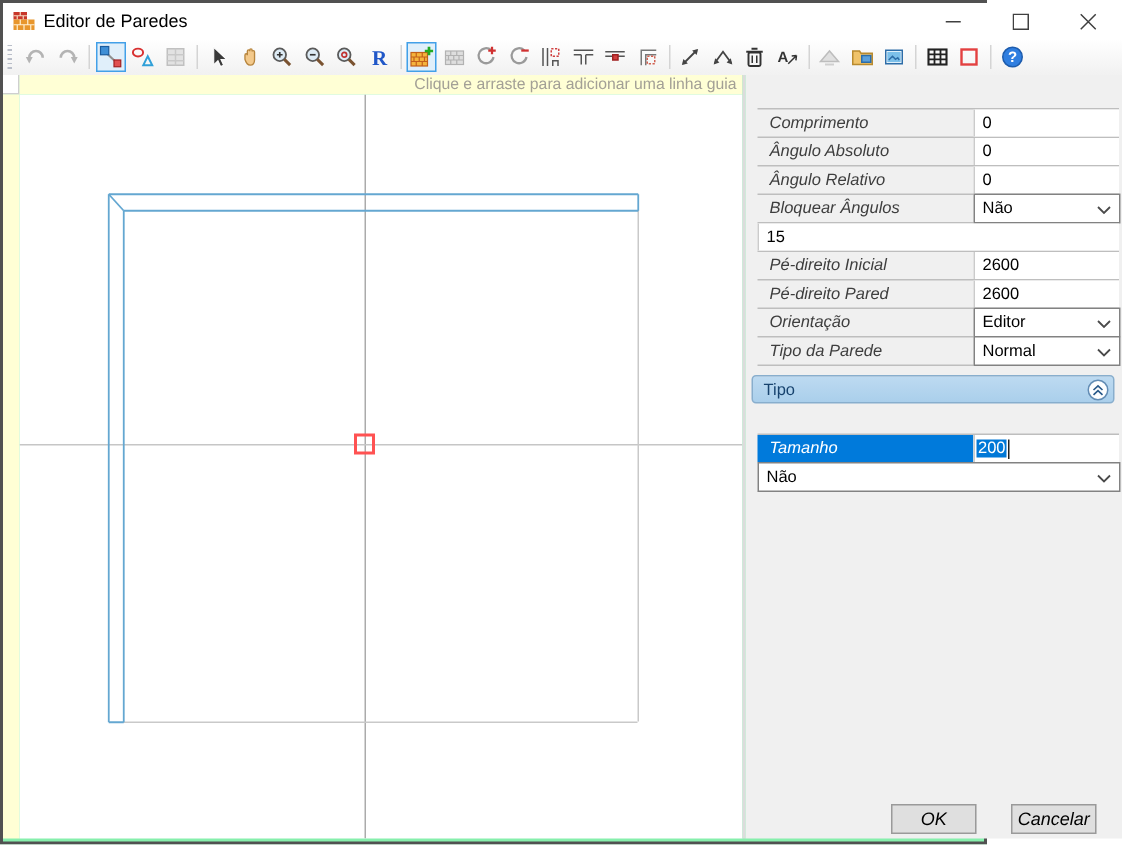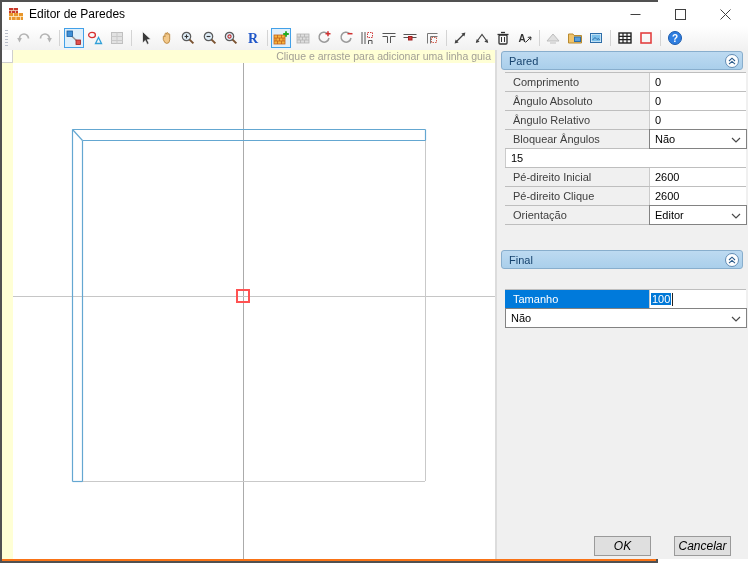--- a/index.html
+++ b/index.html
@@ -1,18 +1,18 @@
 <!DOCTYPE html>
 <html><head>
 <meta charset="utf-8">
 <style>
   html,body{margin:0;padding:0;width:750px;height:563px;overflow:hidden;
     font-family:"Liberation Sans",sans-serif;}
   .win{position:relative;width:658px;height:563px;box-sizing:border-box;
-    border:2px solid #515151;background:#f97316;}
+    border:2px solid #515151;background:#86efac;}
   
   .titlebar{position:absolute;left:0;top:0;width:746px;height:24px;background:#fff;}
   .title-icon{position:absolute;left:6px;top:4px;width:16px;height:16px;}
   .title-text{position:absolute;left:27px;top:5px;font-size:12px;color:#000;}
   .caption-btns{position:absolute;right:0;top:0;display:flex;}
   .cap-btn{width:45px;height:25px;display:flex;align-items:center;justify-content:center;}
   
   .toolbar{position:absolute;left:0;top:24px;width:746px;height:24px;
     background:linear-gradient(#ffffff,#f1f1f1);display:flex;align-items:center;padding-left:3px;box-sizing:border-box;}
   .grip{width:3px;height:16px;margin-right:5px;
@@ -34,21 +34,21 @@
   
   .panel{position:absolute;left:495px;top:0;width:251px;height:509px;background:#f0f0f0;}
   .sec-header{position:absolute;left:4px;width:242px;height:19px;box-sizing:border-box;
     background:linear-gradient(#bddaf1,#aacfeb);border:1px solid #88aecd;border-radius:3px;
     color:#17436e;font-size:11px;display:flex;align-items:center;padding-left:7px;}
   .sec-chev{position:absolute;right:3px;top:2px;width:14px;height:14px;border-radius:50%;
     border:1px solid #628cb4;background:#fdfeff;display:flex;align-items:center;justify-content:center;box-sizing:border-box;}
   .rows{position:absolute;left:8px;width:241px;border-top:1px solid #bebebe;}
   .prop-row{height:19px;box-sizing:border-box;border-bottom:1px solid #bebebe;display:flex;position:relative;}
   .prop-label{width:144px;box-sizing:border-box;padding-left:8px;color:#3e3e3e;font-size:11px;
-    display:flex;align-items:center;overflow:hidden;white-space:nowrap;}
+    display:flex;align-items:center;overflow:hidden;white-space:nowrap;font-style:italic;}
   .prop-value{flex:1;background:#fff;border-left:1px solid #cbcbcb;font-size:11px;color:#000;
     display:flex;align-items:center;padding-left:5px;position:relative;box-sizing:border-box;}
   .prop-row.selected .prop-label{background:#007adb;color:#fff;}
   .combo{border:1px solid #828282;margin:-1px -1px -1px 0;}
   .combo-chev{position:absolute;right:5px;top:7px;}
   .sel-text{background:#0078d7;color:#fff;padding:0 1px;}
   .caret{width:1px;height:13px;background:#222;margin-left:1px;}
   .btn{position:absolute;width:57px;height:20px;box-sizing:border-box;background:#dfdfdf;
     border:1px solid #9a9a9a;font-size:12px;color:#000;display:flex;align-items:center;justify-content:center;font-style:italic;}
   svg{display:block;}
@@ -301,28 +301,20 @@
           <line x1="69.5" y1="77.5" x2="69.5" y2="418.5"></line>
           <line x1="59.5" y1="418.5" x2="69.5" y2="418.5"></line>
           <line x1="59.5" y1="66.5" x2="69.5" y2="77.5"></line>
         </g>
         <rect x="224" y="227" width="12" height="12" fill="none" stroke="#ff5252" stroke-width="2"></rect>
       </svg>
     </div>
     <div class="canvas-sep"></div>
 
     <div class="panel">
-      <div class="sec-header" style="top:1px;">
-        <span>Pared</span>
-        <div class="sec-chev">
-          <svg width="10" height="10" viewBox="0 0 10 10">
-              <path d="M2 5 L5 2.2 L8 5 M2 8.2 L5 5.4 L8 8.2" fill="none" stroke="#2a5a8a" stroke-width="1.1"></path>
-            </svg>
-        </div>
-      </div>
       <div class="rows" style="top:22px;" id="section-rows-0">
           <div class="prop-row">
             <div class="prop-label">Comprimento</div>
             <div class="prop-value">0</div>
           </div>
           <div class="prop-row">
             <div class="prop-label">Ângulo Absoluto</div>
             <div class="prop-value">0</div>
           </div>
           <div class="prop-row">
@@ -339,47 +331,56 @@
             </div>
           </div>
           <div class="prop-row">
             <div class="prop-value">15</div>
           </div>
           <div class="prop-row">
             <div class="prop-label">Pé-direito Inicial</div>
             <div class="prop-value">2600</div>
           </div>
           <div class="prop-row">
-            <div class="prop-label">Pé-direito Clique</div>
+            <div class="prop-label">Pé-direito Pared</div>
             <div class="prop-value">2600</div>
           </div>
           <div class="prop-row">
             <div class="prop-label">Orientação</div>
             <div class="prop-value combo">
               <span>Editor</span>
               <svg class="combo-chev" width="10" height="6" viewBox="0 0 10 6">
                 <polyline points="1,1 5,5 9,1" fill="none" stroke="#4a4a4a" stroke-width="1.2"></polyline>
               </svg>
             </div>
           </div>
+          <div class="prop-row">
+            <div class="prop-label">Tipo da Parede</div>
+            <div class="prop-value combo">
+              <span>Normal</span>
+              <svg class="combo-chev" width="10" height="6" viewBox="0 0 10 6">
+                <polyline points="1,1 5,5 9,1" fill="none" stroke="#4a4a4a" stroke-width="1.2"></polyline>
+              </svg>
+            </div>
+          </div>
         </div>
 
       <div class="sec-header" style="top:200px;">
-        <span>Final</span>
+        <span>Tipo</span>
         <div class="sec-chev">
           <svg width="10" height="10" viewBox="0 0 10 10">
               <path d="M2 5 L5 2.2 L8 5 M2 8.2 L5 5.4 L8 8.2" fill="none" stroke="#2a5a8a" stroke-width="1.1"></path>
             </svg>
         </div>
       </div>
       <div class="rows" style="top:222px;margin-top:17px;" id="section-rows-1">
           <div class="prop-row selected">
             <div class="prop-label">Tamanho</div>
             <div class="prop-value" style="padding-left: 1px;">
-              <span class="sel-text">100</span>
+              <span class="sel-text">200</span>
               <div class="caret"></div>
             </div>
           </div>
           <div class="prop-row">
             <div class="prop-value combo">
               <span>Não</span>
               <svg class="combo-chev" width="10" height="6" viewBox="0 0 10 6">
                 <polyline points="1,1 5,5 9,1" fill="none" stroke="#4a4a4a" stroke-width="1.2"></polyline>
               </svg>
             </div>

